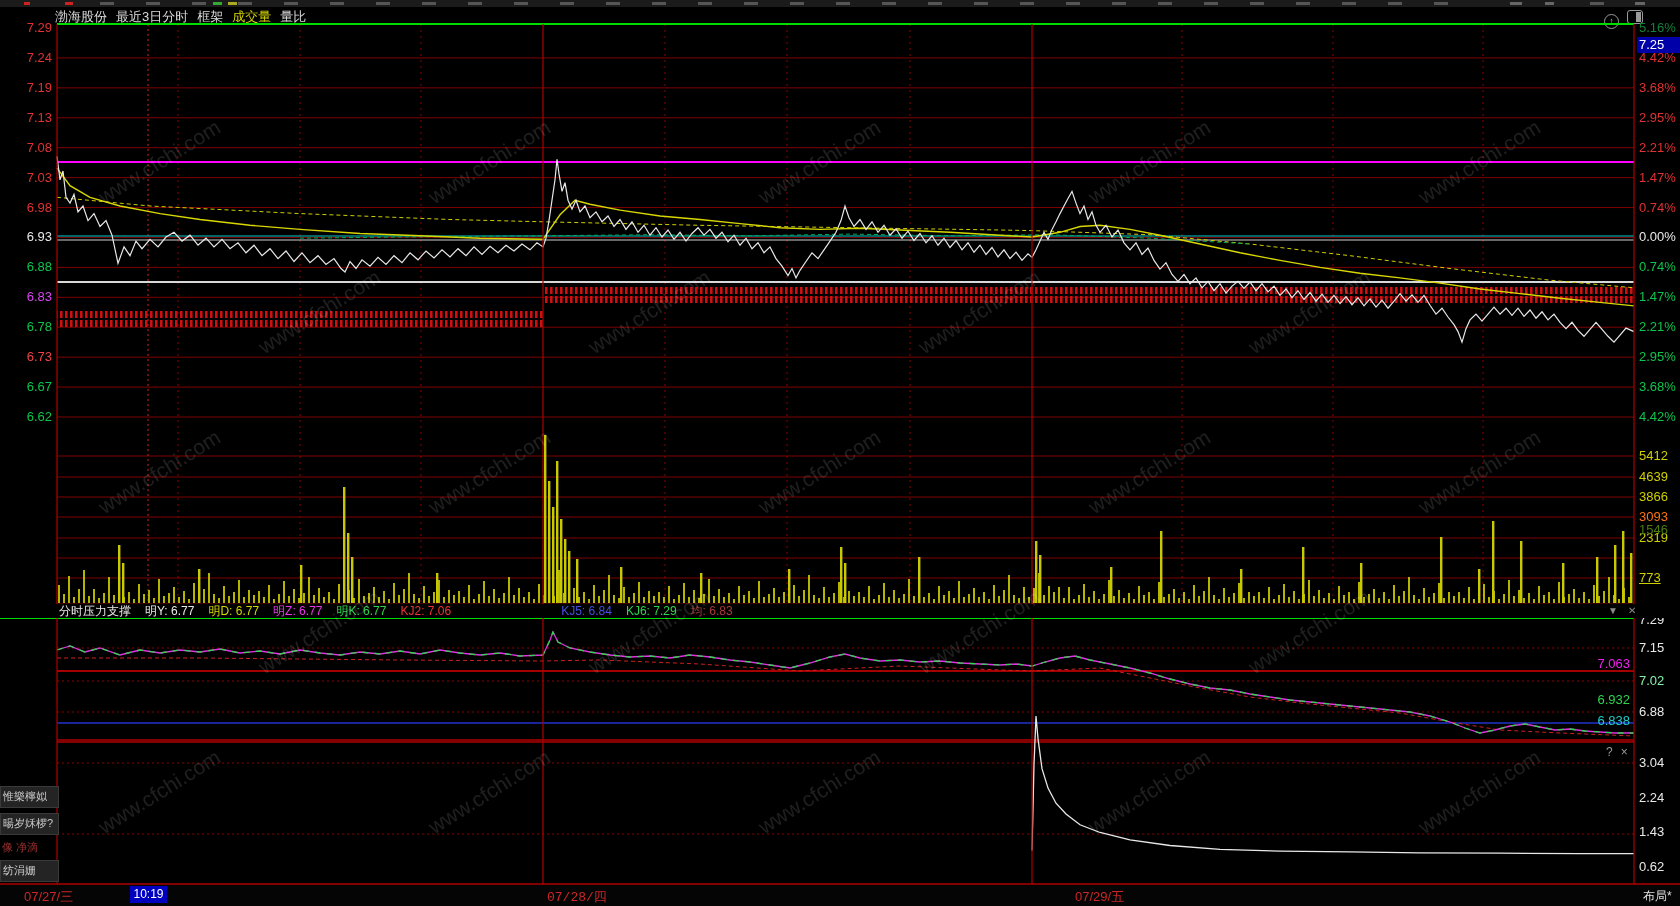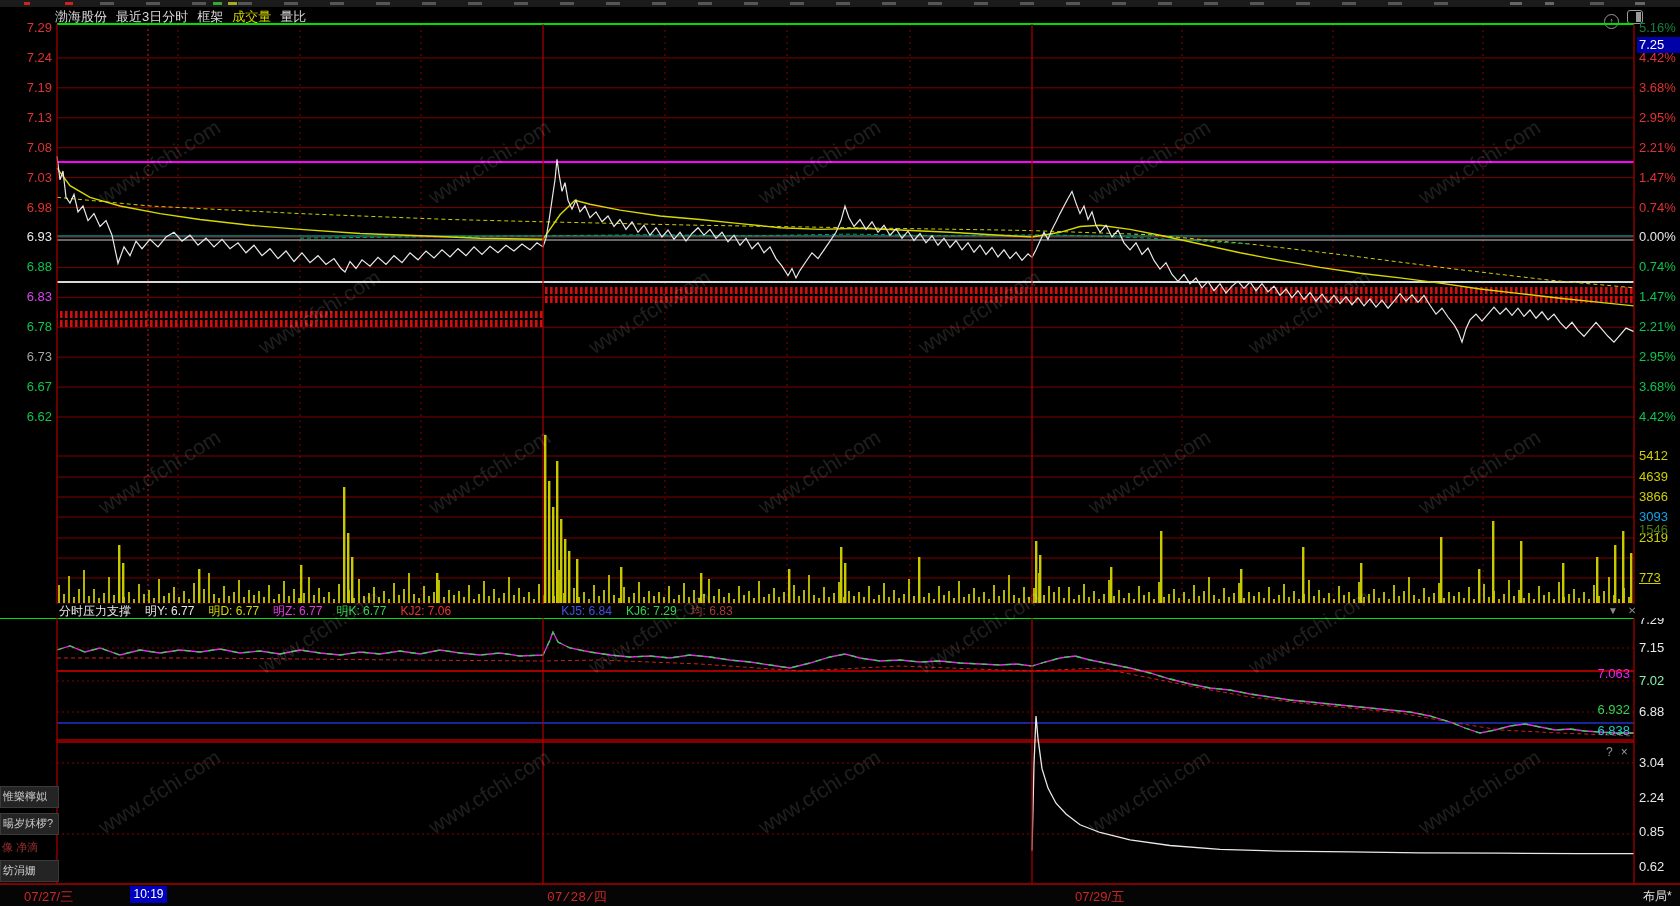--- a/index.html
+++ b/index.html
@@ -20,21 +20,21 @@
   #ind-icons{position:absolute;left:1598px;top:0;color:#8a8a8a;font-size:10px;}
   #ind-icons span{margin-left:10px;cursor:default;}
   #p3-icons{position:absolute;left:1598px;top:745px;color:#9a9a9a;font-size:12px;}
   #p3-icons span{margin-left:8px;}
   .leftbox{position:absolute;left:0;width:55px;height:20px;background:#242424;border:1px solid #3a3a3a;font-size:11px;line-height:18px;color:#c8c8c8;overflow:hidden;padding-left:2px;}
   #bottom-bar{position:absolute;left:0;top:885px;width:1680px;height:21px;background:#050505;font-size:13px;}
   .datelbl{position:absolute;top:3px;color:#cc2626;}
   #time-tag{position:absolute;left:130px;top:1px;width:37px;height:17px;background:#0000c0;color:#ffffff;font-size:12px;line-height:17px;text-align:center;}
   #layout-lbl{position:absolute;left:1643px;top:3px;color:#e0e0e0;font-size:12px;}
   .wm{position:absolute;color:rgba(255,255,255,0.12);font-size:21px;transform:rotate(-32deg);white-space:nowrap;pointer-events:none;}
-  .p2lbl{position:absolute;font-size:13px;width:60px;text-align:right;margin-top:10px;}
+  .p2lbl{position:absolute;font-size:13px;width:60px;text-align:right;}
 </style>
 </head>
 <body>
 
 <div id="app">
   <div id="top-sliver">
       <div style="position:absolute;left:24px;top:2px;width:6px;height:3px;background:#c22;"></div>
       <div style="position:absolute;left:65px;top:2px;width:8px;height:3px;background:#c22;"></div>
       <div style="position:absolute;left:213px;top:2px;width:9px;height:3px;background:#3a3;"></div>
       <div style="position:absolute;left:228px;top:2px;width:9px;height:3px;background:#aa2;"></div>
@@ -513,51 +513,51 @@
       <div class="axlbl rt" style="left:2px;top:50.923px;width:50px;color:#e03232;">7.24</div>
       <div class="axlbl rt" style="left:2px;top:80.846px;width:50px;color:#e03232;">7.19</div>
       <div class="axlbl rt" style="left:2px;top:110.76899999999999px;width:50px;color:#e03232;">7.13</div>
       <div class="axlbl rt" style="left:2px;top:140.692px;width:50px;color:#e03232;">7.08</div>
       <div class="axlbl rt" style="left:2px;top:170.61499999999998px;width:50px;color:#e03232;">7.03</div>
       <div class="axlbl rt" style="left:2px;top:200.53799999999998px;width:50px;color:#e03232;">6.98</div>
       <div class="axlbl rt" style="left:2px;top:230.46099999999998px;width:50px;color:#e8e8e8;">6.93</div>
       <div class="axlbl rt" style="left:2px;top:260.384px;width:50px;color:#0ec44a;">6.88</div>
       <div class="axlbl rt" style="left:2px;top:290.30699999999996px;width:50px;color:#d946ef;">6.83</div>
       <div class="axlbl rt" style="left:2px;top:320.22999999999996px;width:50px;color:#0ec44a;">6.78</div>
-      <div class="axlbl rt" style="left:2px;top:350.15299999999996px;width:50px;color:#a3a3a3;">6.73</div>
+      <div class="axlbl rt" style="left:2px;top:350.15299999999996px;width:50px;color:#ef4444;">6.73</div>
       <div class="axlbl rt" style="left:2px;top:380.07599999999996px;width:50px;color:#0ec44a;">6.67</div>
       <div class="axlbl rt" style="left:2px;top:409.99899999999997px;width:50px;color:#0ec44a;">6.62</div>
       <div class="axlbl" style="left:1639px;top:21px;color:#15803d;text-align:right;">5.16%</div>
       <div class="axlbl" style="left:1639px;top:50.923px;color:#e03232;">4.42%</div>
       <div class="axlbl" style="left:1639px;top:80.846px;color:#e03232;">3.68%</div>
       <div class="axlbl" style="left:1639px;top:110.76899999999999px;color:#e03232;">2.95%</div>
       <div class="axlbl" style="left:1639px;top:140.692px;color:#e03232;">2.21%</div>
       <div class="axlbl" style="left:1639px;top:170.61499999999998px;color:#e03232;">1.47%</div>
       <div class="axlbl" style="left:1639px;top:200.53799999999998px;color:#e03232;">0.74%</div>
       <div class="axlbl" style="left:1639px;top:230.46099999999998px;color:#e8e8e8;">0.00%</div>
       <div class="axlbl" style="left:1639px;top:260.384px;color:#0ec44a;">0.74%</div>
       <div class="axlbl" style="left:1639px;top:290.30699999999996px;color:#0ec44a;">1.47%</div>
       <div class="axlbl" style="left:1639px;top:320.22999999999996px;color:#0ec44a;">2.21%</div>
       <div class="axlbl" style="left:1639px;top:350.15299999999996px;color:#0ec44a;">2.95%</div>
       <div class="axlbl" style="left:1639px;top:380.07599999999996px;color:#0ec44a;">3.68%</div>
       <div class="axlbl" style="left:1639px;top:409.99899999999997px;color:#0ec44a;">4.42%</div>
       <div class="axlbl" style="left:1639px;top:449px;color:#cfcf00;">5412</div>
       <div class="axlbl" style="left:1639px;top:470px;color:#cfcf00;">4639</div>
       <div class="axlbl" style="left:1639px;top:490px;color:#cfcf00;">3866</div>
-      <div class="axlbl" style="left:1639px;top:510px;color:#0ea5e9;text-align:right;">3093</div>
+      <div class="axlbl" style="left:1639px;top:510px;color:#f97316;text-align:right;">3093</div>
       <div class="axlbl" style="left:1639px;top:531px;color:#cfcf00;">2319</div>
       <div class="axlbl" style="left:1639px;top:523px;color:#4d7c0f;">1546</div>
       <div class="axlbl" style="left:1639px;top:571px;color:#cfcf00;text-decoration:underline;">773</div>
       <div class="axlbl" style="left:1639px;top:613px;color:#e8e8e8;">7.29</div>
       <div class="axlbl" style="left:1639px;top:641px;color:#e8e8e8;">7.15</div>
       <div class="axlbl" style="left:1639px;top:674px;color:#86efac;">7.02</div>
       <div class="axlbl" style="left:1639px;top:705px;color:#e8e8e8;">6.88</div>
       <div class="axlbl" style="left:1639px;top:756px;color:#e8e8e8;">3.04</div>
       <div class="axlbl" style="left:1639px;top:791px;color:#e8e8e8;">2.24</div>
-      <div class="axlbl" style="left:1639px;top:825px;color:#e8e8e8;">0.85</div>
+      <div class="axlbl" style="left:1639px;top:825px;color:#e8e8e8;">1.43</div>
       <div class="axlbl" style="left:1639px;top:860px;color:#e8e8e8;">0.62</div>
       <div class="p2lbl" style="left:1570px;top:656px;color:#ee22ee;">7.063</div>
       <div class="p2lbl" style="left:1570px;top:692px;color:#2fd44f;">6.932</div>
       <div class="p2lbl" style="left:1570px;top:713px;color:#22cccc;">6.838</div>
     </div>
 
   <div id="indicator-bar">
     <span class="it" style="color:#e8e8e8;margin-left:59px;">分时压力支撑</span><span id="ind-items"><span class="it" style="color: rgb(232, 232, 232);">明Y: 6.77</span><span class="it" style="color: rgb(214, 214, 0);">明D: 6.77</span><span class="it" style="color: rgb(232, 56, 232);">明Z: 6.77</span><span class="it" style="color: rgb(47, 212, 79);">明K: 6.77</span><span class="it" style="color: rgb(238, 51, 51);">KJ2: 7.06</span><span class="it" style="color: rgb(67, 83, 224); margin-left: 96px;">KJ5: 6.84</span><span class="it" style="color: rgb(47, 212, 79);">KJ6: 7.29</span><span class="it" style="color: rgb(168, 58, 58);">均: 6.83</span></span>
     <span id="ind-icons">
       <span>▼</span><span>✕</span>

